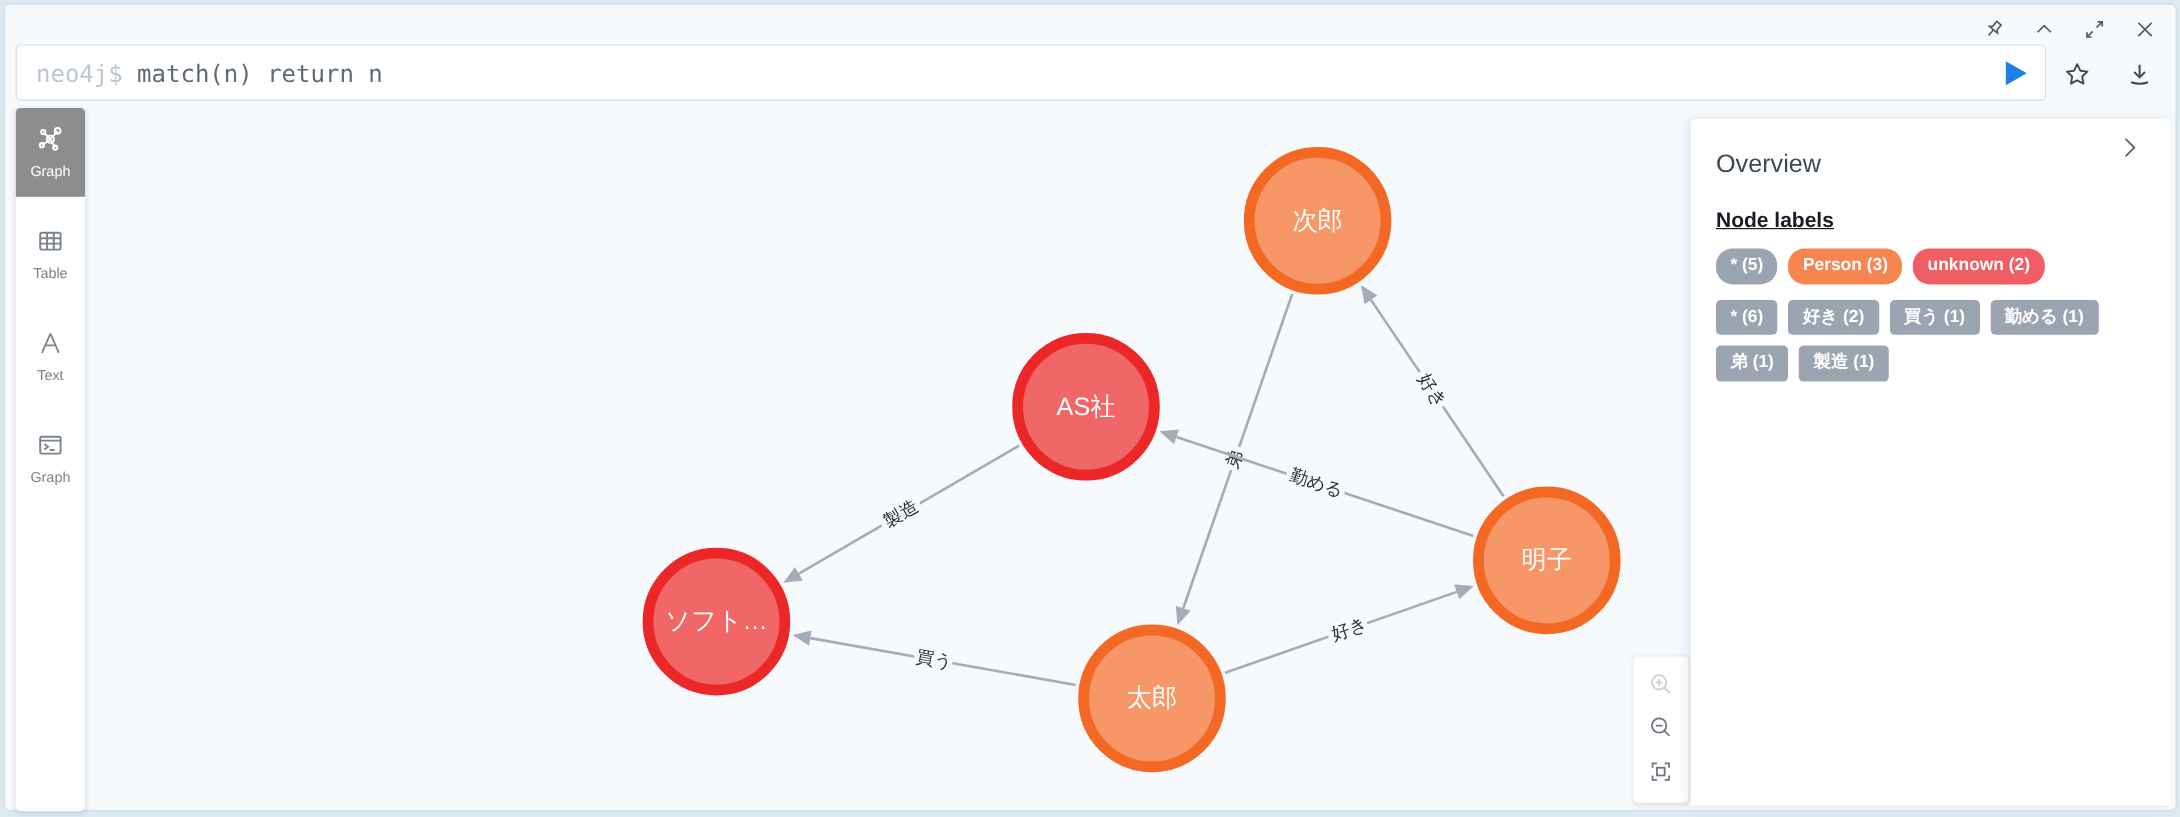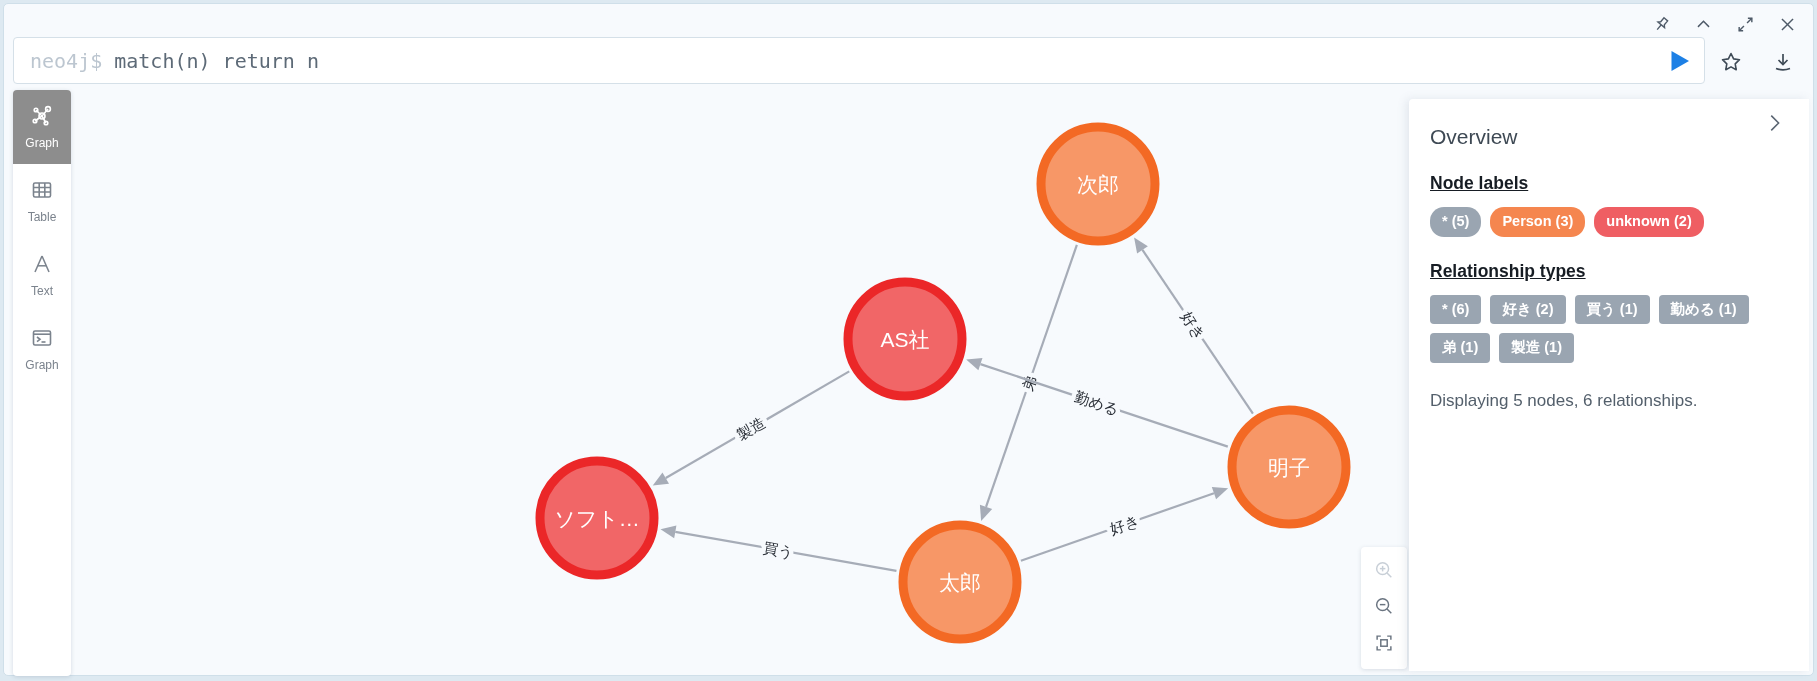--- a/index.html
+++ b/index.html
@@ -33,21 +33,21 @@
   .icon-btn { background:none; border:none; cursor:pointer; color:#3e4a56; width:30px; height:30px; }
   .icon-btn svg { width:24px; height:24px; }
   #star-btn { left:1712px; position:absolute; top:44px; }
   #download-btn { left:1764px; position:absolute; top:44px; }
 
   
   .sidebar {
     position:absolute; left:9px; top:86px; width:58px; height:586px;
     background:#ffffff; border-radius:4px;
     box-shadow:0 1px 4px rgba(90,110,130,.22);
-    display:flex; flex-direction:column; overflow:hidden;
+    display:flex; flex-direction:column; overflow:hidden;gap:11px;
   }
   .tab {
     height:74px; background:none; border:none; cursor:pointer;
     display:flex; flex-direction:column; align-items:center; justify-content:center;
     gap:5px; color:#7b838d; font-size:12px;
   }
   .tab svg { width:24px; height:24px; }
   .tab.active { background:#8d8d8d; color:#ffffff; }
 
   
@@ -282,25 +282,23 @@
         <polyline points="9,4 17,12 9,20"></polyline>
       </svg>
     </button>
     <h2>Overview</h2>
     <h3>Node labels</h3>
     <div class="pill-row" id="node-pills">
         <button class="pill node" style="background: rgb(154, 165, 177);">* (5)</button>
         <button class="pill node" style="background: rgb(245, 134, 79);">Person (3)</button>
         <button class="pill node" style="background: rgb(239, 94, 99);">unknown (2)</button>
       </div>
-    <h3>Relationship types</h3>
     <div class="pill-row" id="rel-pills">
         <button class="pill rel" style="background: rgb(154, 165, 177);">* (6)</button>
         <button class="pill rel" style="background: rgb(154, 165, 177);">好き (2)</button>
         <button class="pill rel" style="background: rgb(154, 165, 177);">買う (1)</button>
         <button class="pill rel" style="background: rgb(154, 165, 177);">勤める (1)</button>
         <button class="pill rel" style="background: rgb(154, 165, 177);">弟 (1)</button>
         <button class="pill rel" style="background: rgb(154, 165, 177); text-align: right;">製造 (1)</button>
       </div>
-    <p class="summary">Displaying 5 nodes, 6 relationships.</p>
   </aside>
 
 </div>
 
 </body></html>

